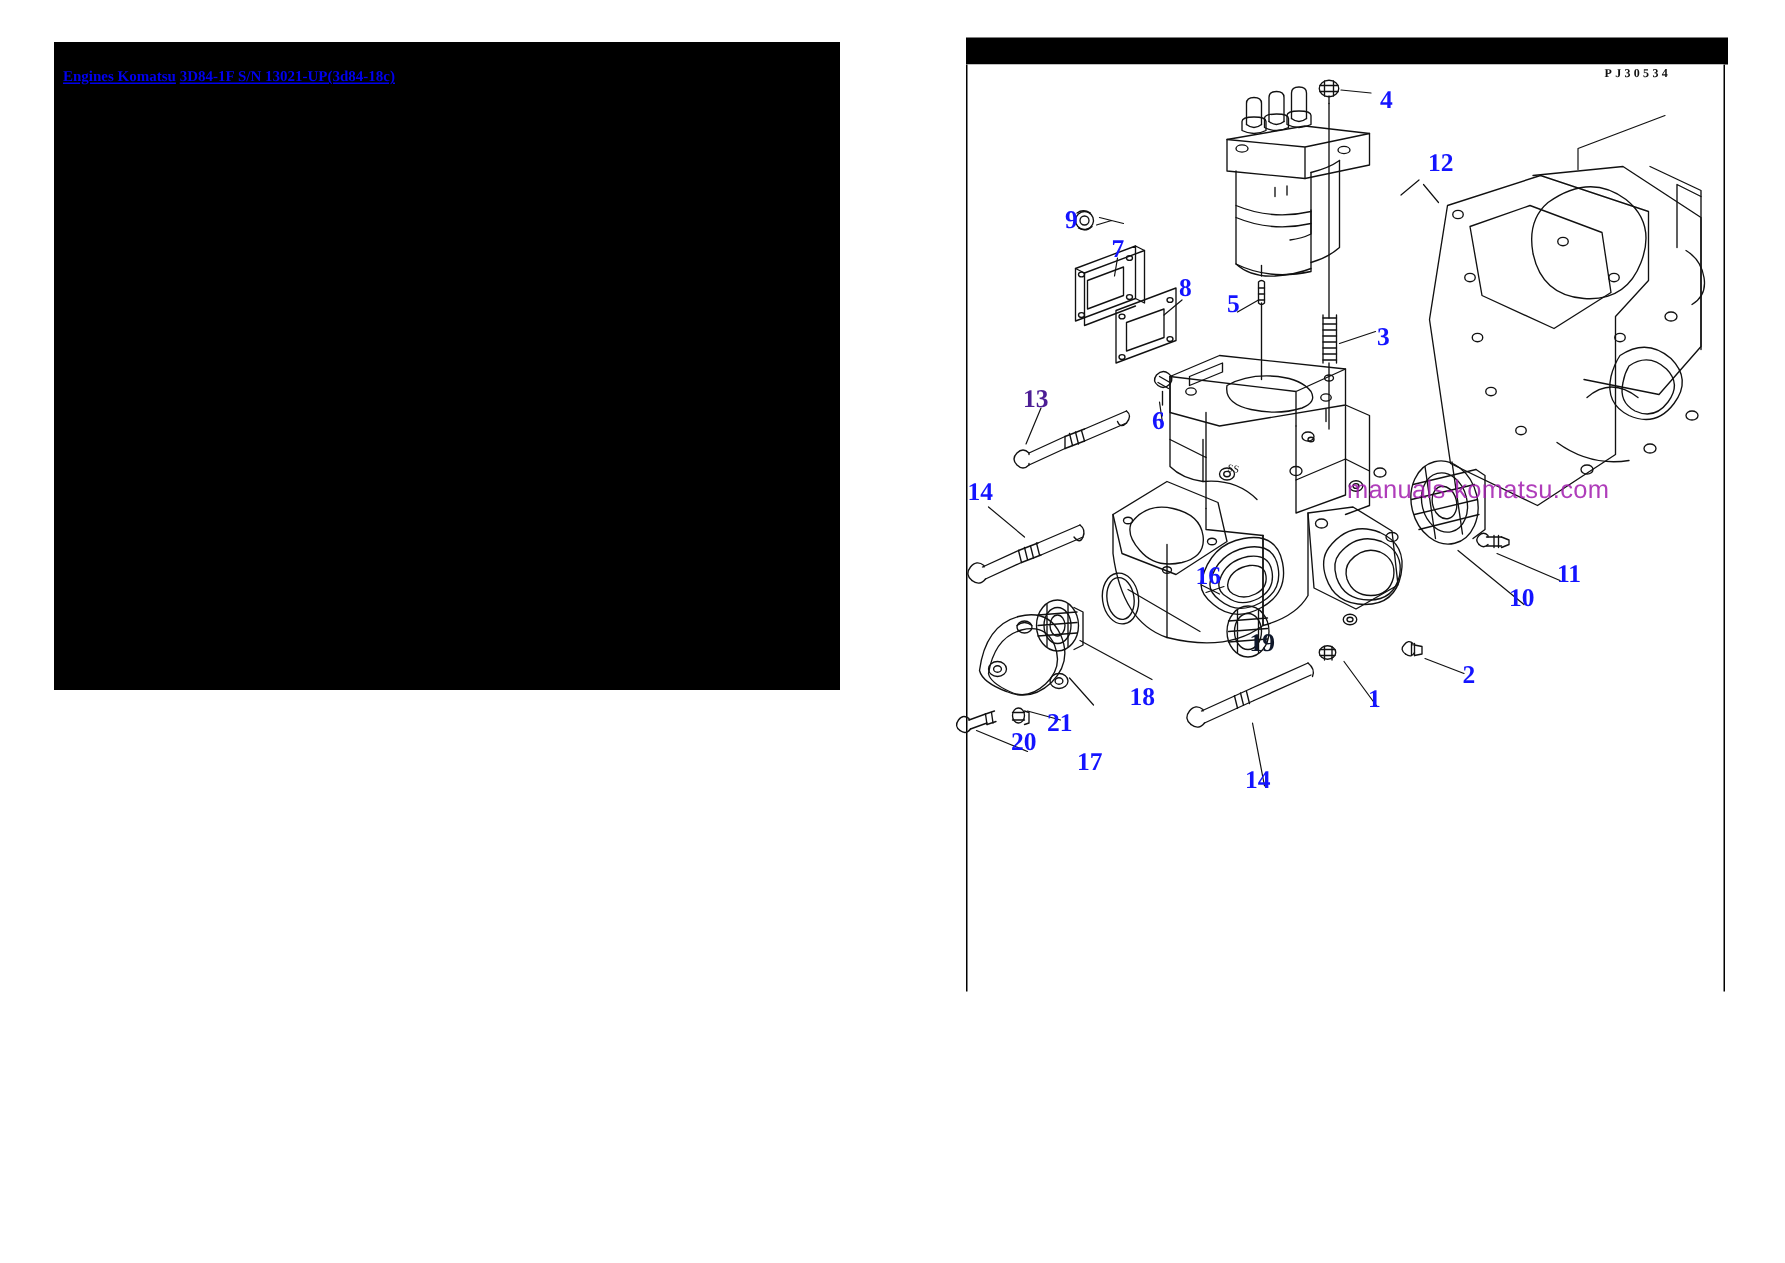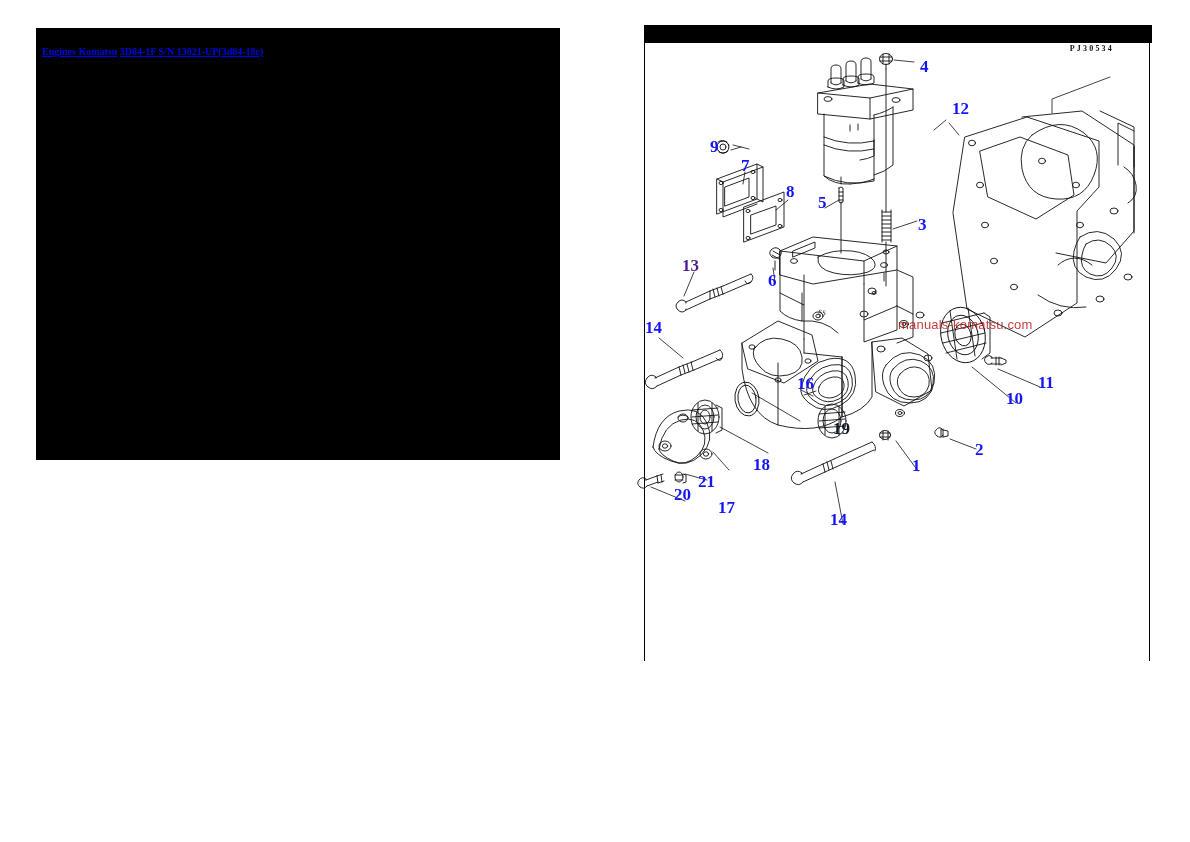--- a/index.html
+++ b/index.html
@@ -20,22 +20,22 @@
   #diagram-topbar{position:absolute;left:16px;top:0;width:508px;height:18px;background:#000;}
   #diagram-frame{position:absolute;left:16px;top:18px;width:506px;height:618px;
                  border-left:1.4px solid #000;border-right:1.4px solid #000;
                  background:#fff;box-sizing:border-box;}
   #diagram-svg{position:absolute;left:0;top:0;width:524px;height:637px;}
   #sheet-code{position:absolute;right:38px;top:19px;font-family:Liberation Serif, serif;
               font-size:8px;letter-spacing:2.2px;color:#111;font-weight:bold;}
 
   .callout{position:absolute;color:#1414ff;font-family:"Liberation Serif",serif;
            font-weight:bold;font-size:17px;line-height:17px;}
-  .watermark{position:absolute;color:#b91c1c;font-family:"Liberation Sans",sans-serif;
-             font-size:13px;letter-spacing:.2px;opacity:.85;}
+  .watermark{position:absolute;color:#a21caf;font-family:"Liberation Sans",sans-serif;
+             font-size:17px;letter-spacing:.2px;opacity:.85;}
 </style>
 </head>
 <body>
 
 <div id="viewer-panel"></div>
 
 <div id="breadcrumb">
   <a href="#">Engines Komatsu</a><span class="sep"> </span><a href="#">3D84-1F S/N 13021-UP(3d84-18c)</a>
 </div>
 

